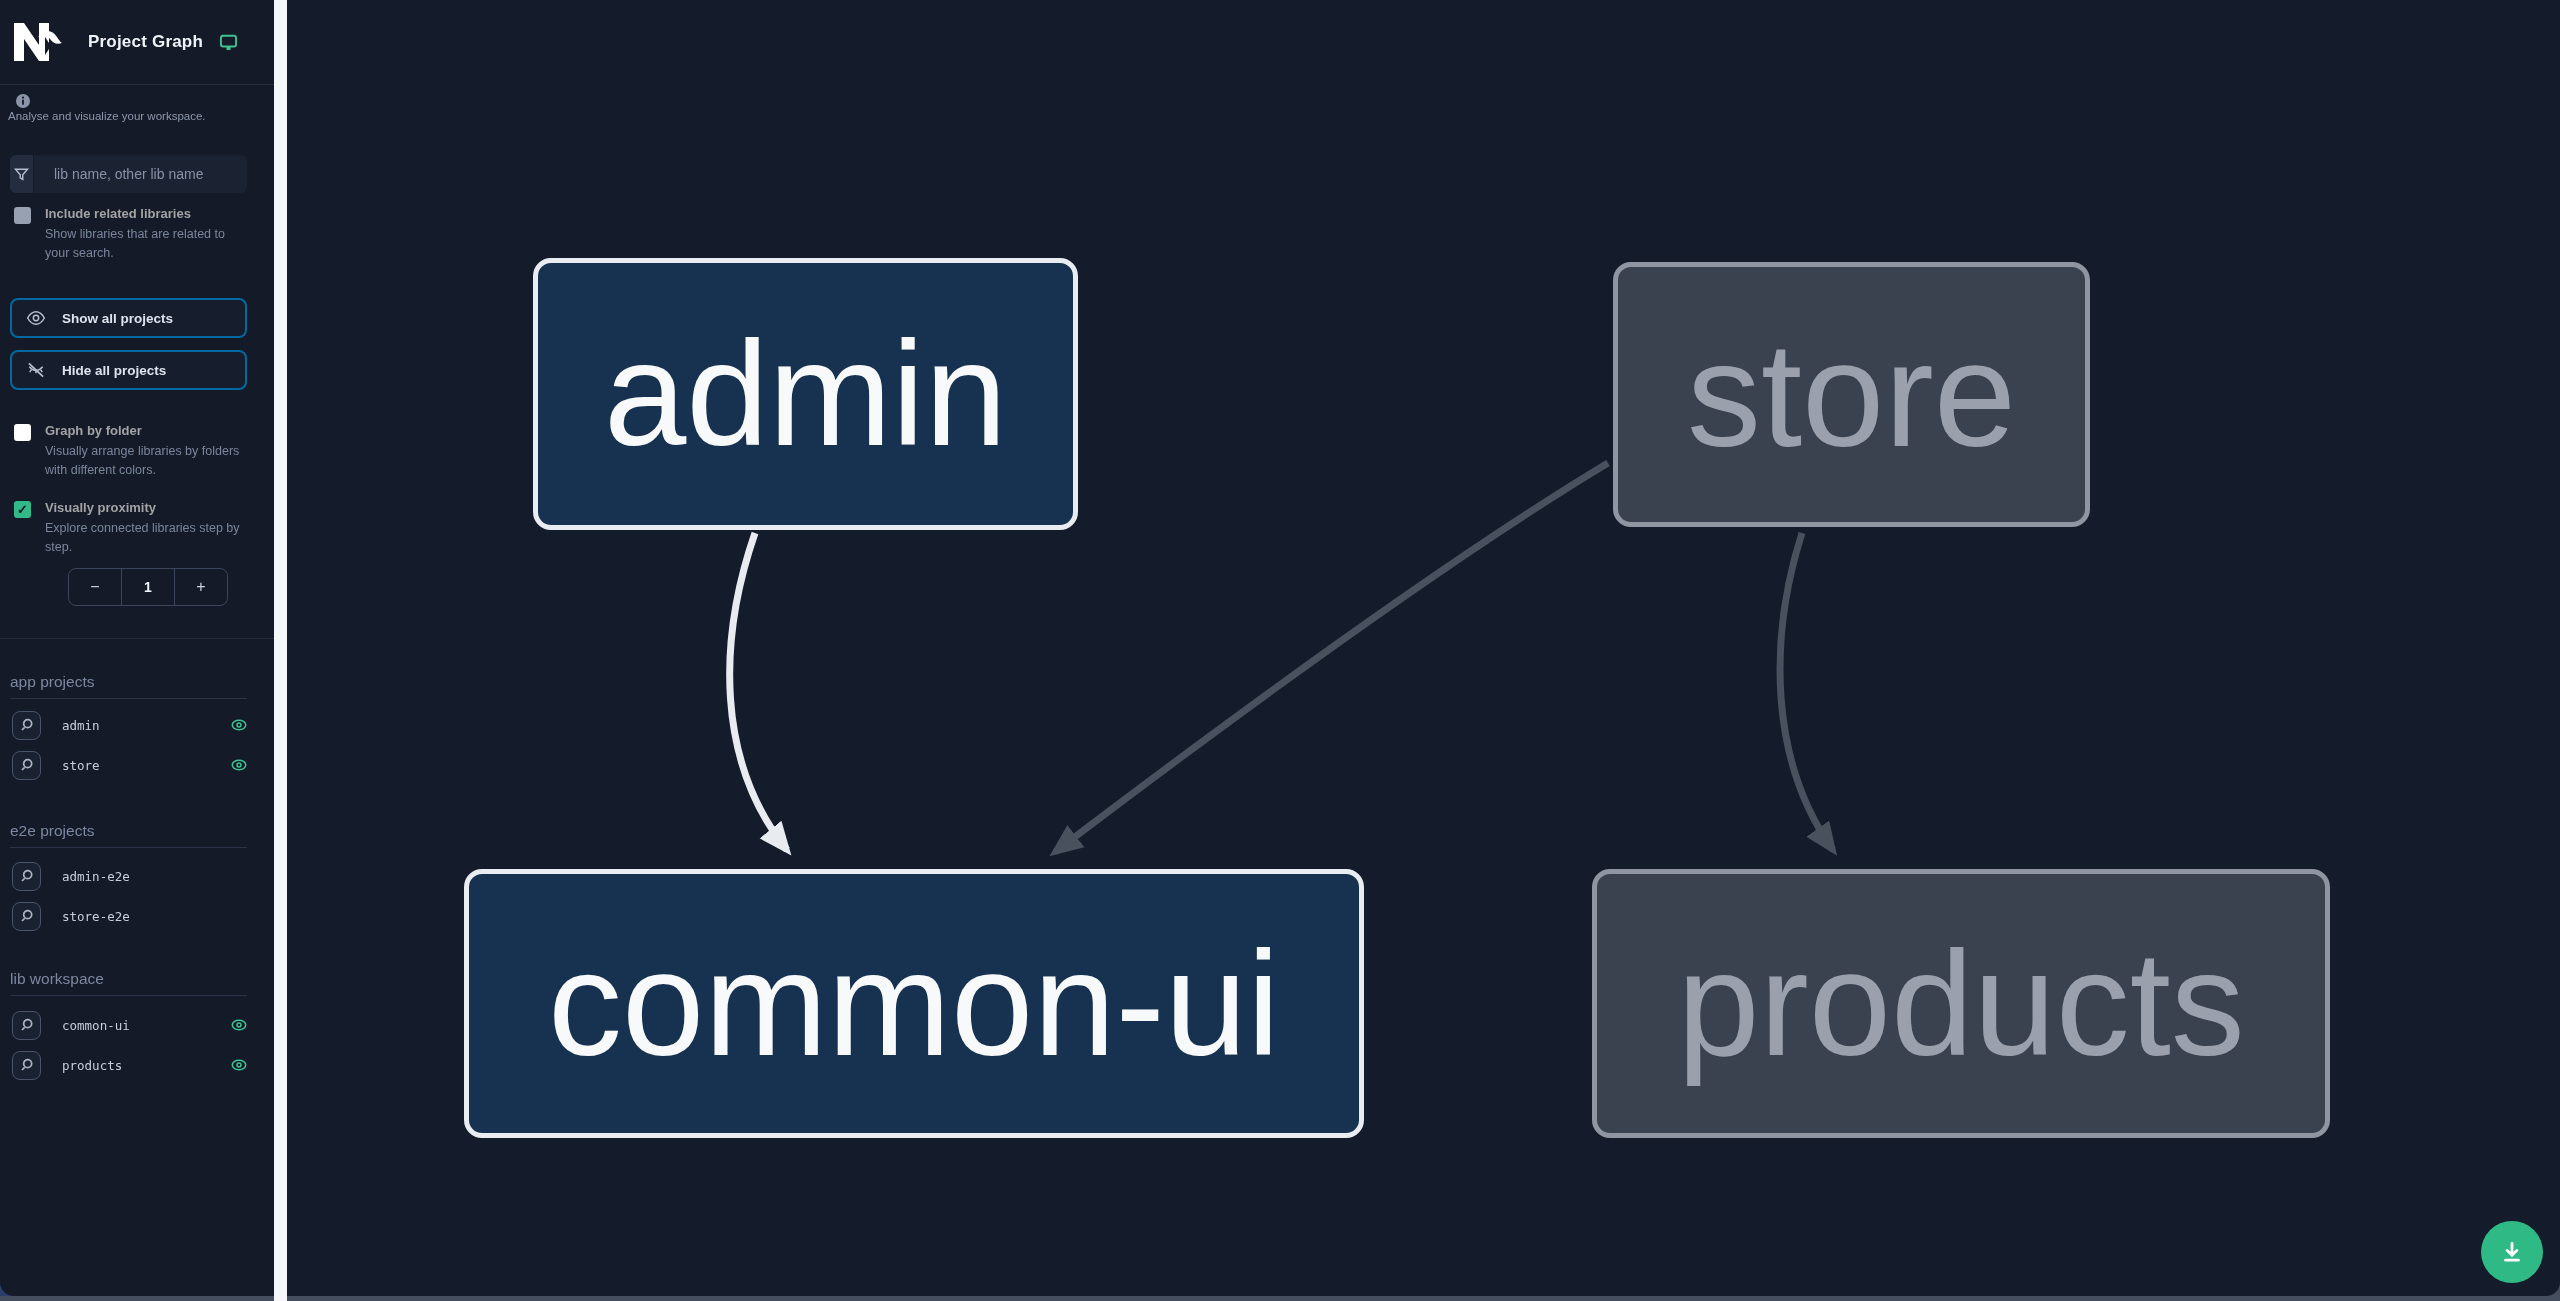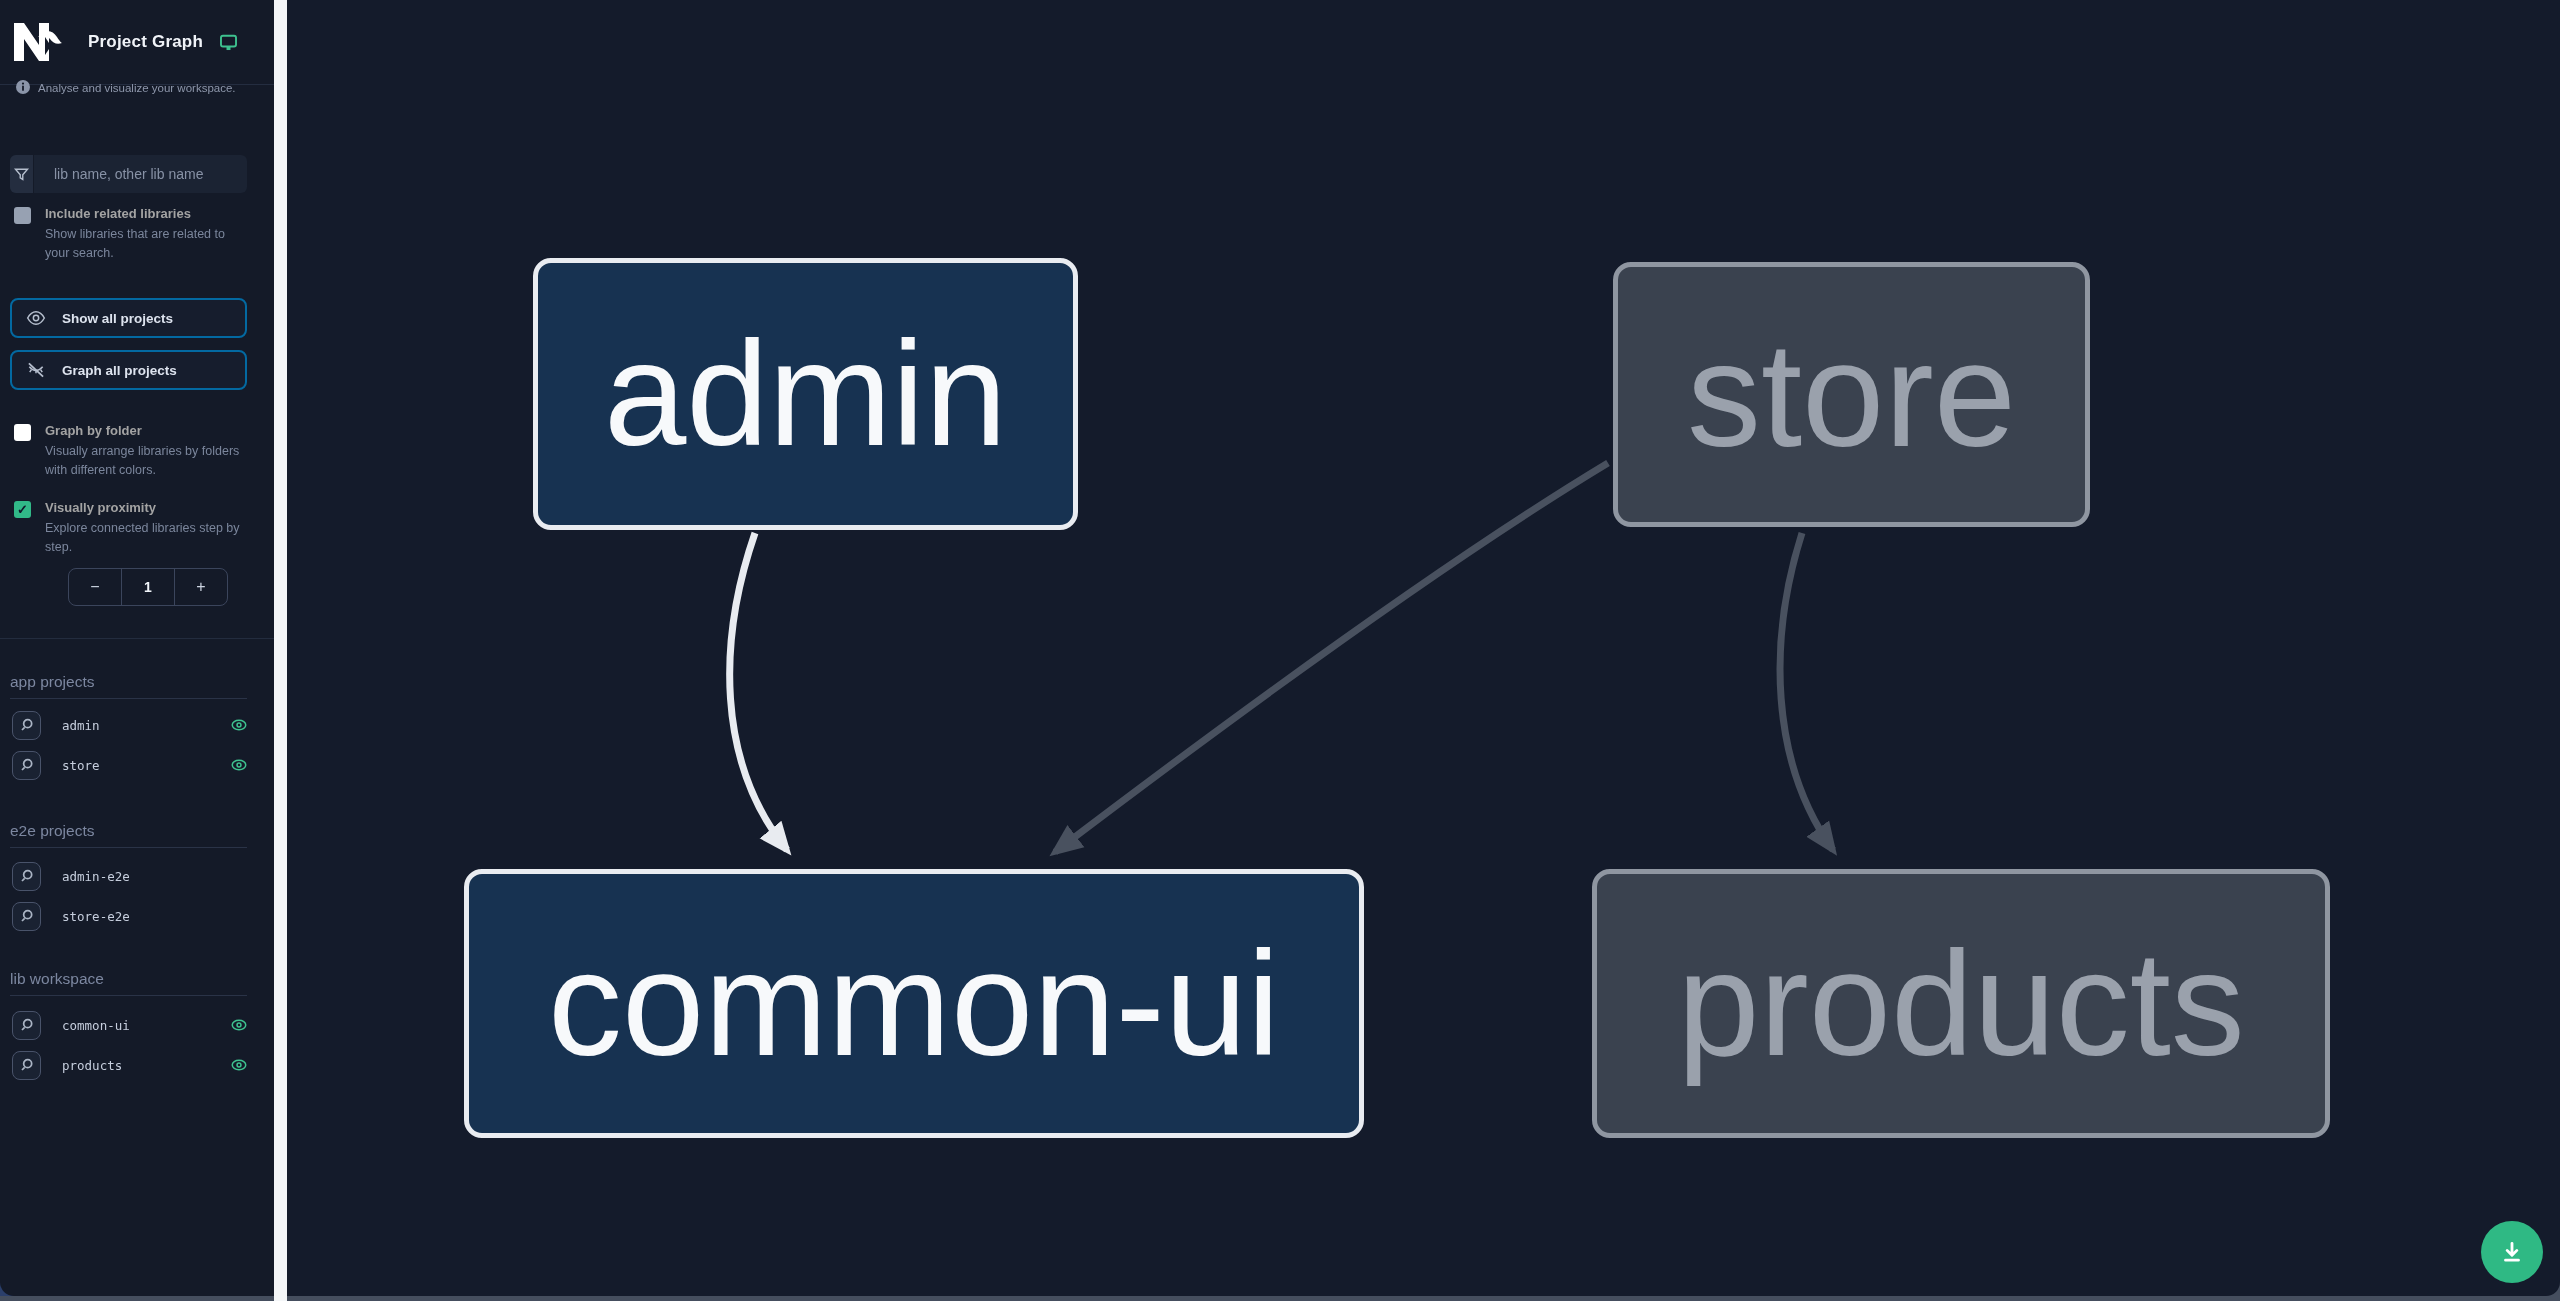--- a/index.html
+++ b/index.html
@@ -13,21 +13,21 @@
 
   
   .sidebar { position:absolute; left:0; top:0; width:274px; height:1296px;
              background:#141a28; border-bottom-left-radius:14px; z-index:2;padding-left:8px; }
   .sb-header { position:absolute; left:0; top:0; width:274px; height:85px;
                border-bottom:1px solid #242d40; display:flex; align-items:center; }
   .nx-logo { margin-left:14px; width:48px; height:38px; }
   .sb-title { margin-left:26px; font-size:17px; font-weight:700; color:#f0f3f8; letter-spacing:.2px; }
   .monitor-wrap { margin-left:16px; display:flex; align-items:center; }
 
-  .sb-intro { position:absolute; left:0; top:80px; width:310px; display:flex; align-items:flex-start; }
+  .sb-intro { position:absolute; left:0; top:94px; width:310px; display:flex; align-items:flex-start;flex-direction:column; }
   .sb-intro .txt { margin-left:8px; margin-top:2px; font-size:11.5px; color:#8e97ab; width:220px; }
   .info-icon { margin-left:16px; flex:none; }
 
   .search { position:absolute; left:10px; top:155px; width:237px; height:38px;
             border-radius:6px; overflow:hidden; display:flex; background:#1b2333;gap:8px; }
   .search .icon-cell { width:40px; background:#242d3f; display:flex; align-items:center;
                        justify-content:center; border-right:1px solid #141a28; }
   .search input { flex:1; background:transparent; border:none; outline:none; padding:0 12px;
                   font-size:14px; color:#d7deea; font-family:"Liberation Sans",sans-serif; }
   .search input::placeholder { color:#8892a6; }
@@ -147,21 +147,21 @@
       </svg>
       <div class="lbl">Show all projects</div>
     </div>
 
     <div class="sb-btn" style="top:350px">
       <svg width="20" height="20" viewBox="0 0 24 24" fill="none" stroke="#b6bfce" stroke-width="1.8">
         <path d="M4 8 c2.5 3 5 4.5 8 4.5 s5.5-1.5 8-4.5"></path>
         <path d="M12 12.5 v3.5 M6.5 11.5 l-2 3 M17.5 11.5 l2 3"></path>
         <path d="M3.5 4 L20.5 20" stroke-width="2.2"></path>
       </svg>
-      <div class="lbl">Graph all projects</div>
+      <div class="lbl">Hide all projects</div>
     </div>
 
     <div class="opt" style="top:423px">
       <div class="box white"></div>
       <div class="body">
         <div class="lbl">Graph by folder</div>
         <div class="desc">Visually arrange libraries by folders with different colors.</div>
       </div>
     </div>
 

